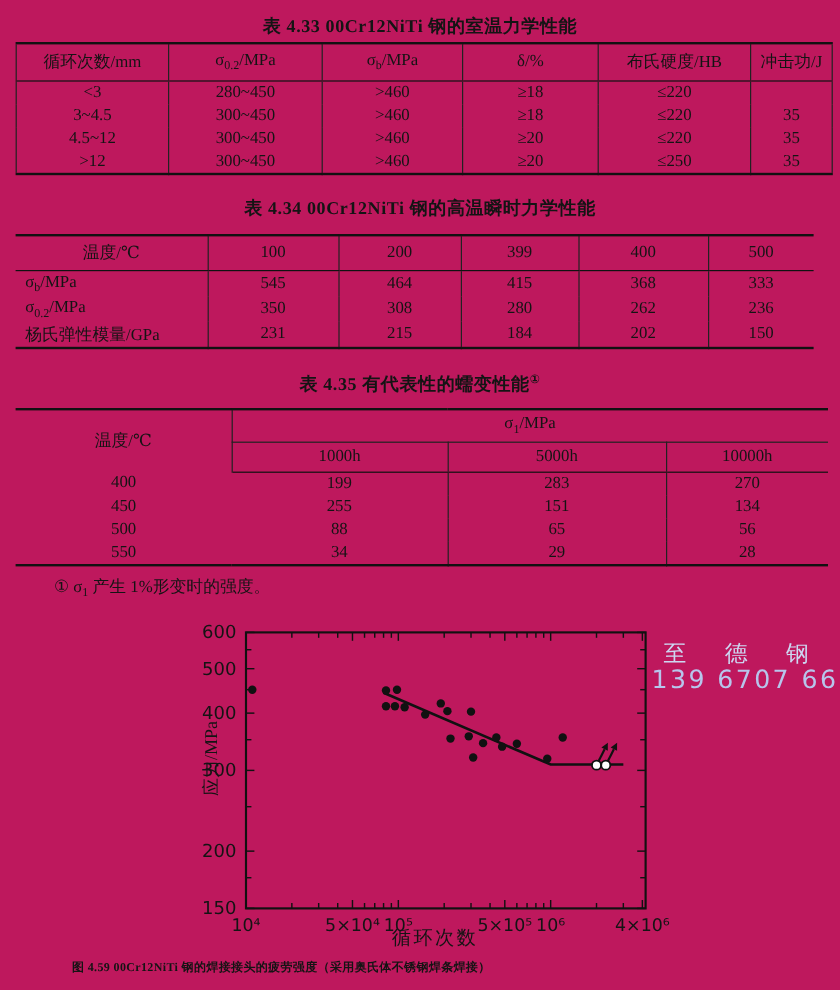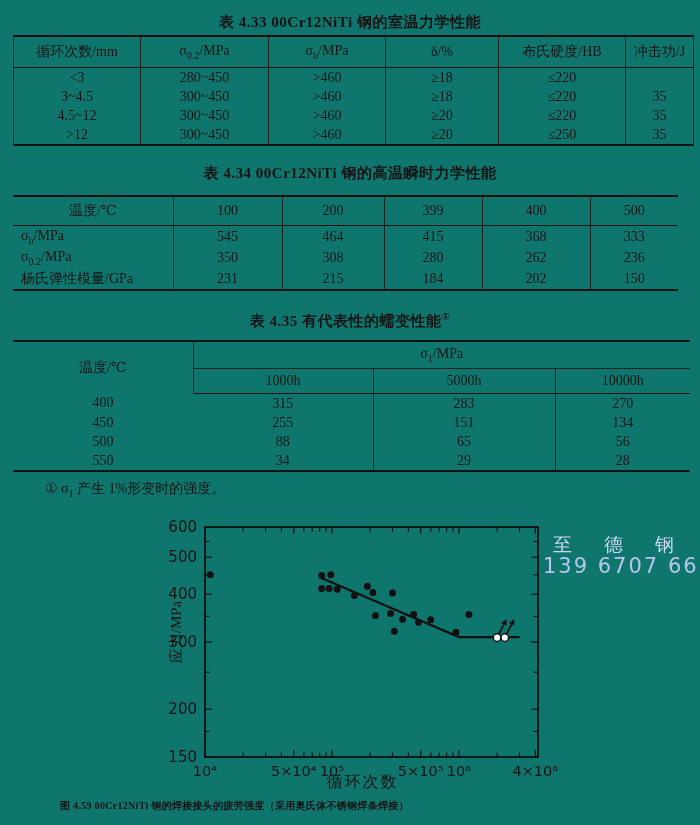--- a/index.html
+++ b/index.html
@@ -1,17 +1,17 @@
 <!DOCTYPE html>
 <html><head>
 <meta charset="utf-8">
 <style>
   html,body{margin:0;padding:0;background:#fff;}
   .page{
-    position:relative; width:700px; height:825px; background:#0f766e;
+    position:relative; width:700px; height:825px; background:#be185d;
     font-family:"Liberation Serif","DejaVu Serif","DejaVu Sans",serif;
     color:#141414; overflow:hidden;
   }
   .ttl{position:absolute; left:0; width:700px; text-align:center;
        font-weight:bold; font-size:15px; letter-spacing:.5px;}
   table{border-collapse:collapse; table-layout:fixed; position:absolute;
         font-size:14px; color:#141414;}
   td,th{padding:0 2px; text-align:center; vertical-align:middle;
         font-weight:normal; overflow:hidden; white-space:nowrap;}
   sub{font-size:10px;} sup{font-size:10px;}
@@ -171,21 +171,21 @@
       <td class="c1" rowspan="2">温度/℃</td>
       <td class="span" colspan="3">σ<sub>1</sub>/MPa</td>
     </tr>
     <tr class="sub">
       <td>1000h</td>
       <td>5000h</td>
       <td>10000h</td>
     </tr>
     <tr class="dr">
       <td>400</td>
-      <td>315</td>
+      <td>199</td>
       <td>283</td>
       <td>270</td>
     </tr>
     <tr class="dr">
       <td>450</td>
       <td>255</td>
       <td>151</td>
       <td>134</td>
     </tr>
     <tr class="dr">

